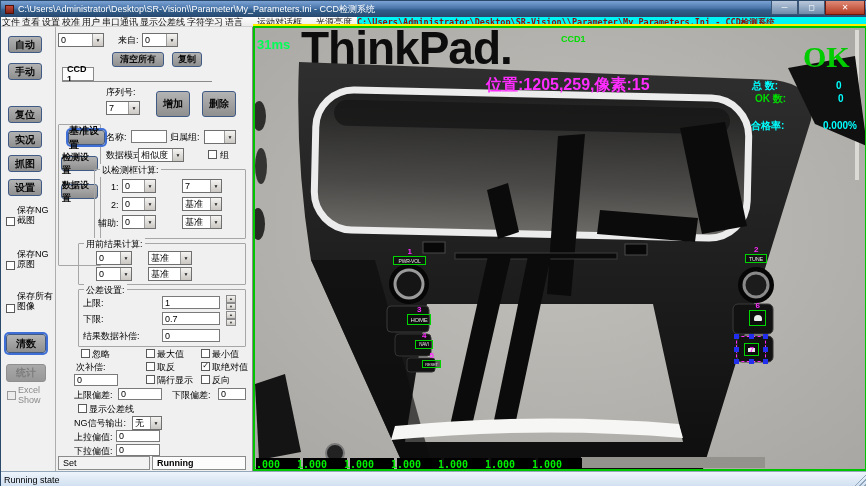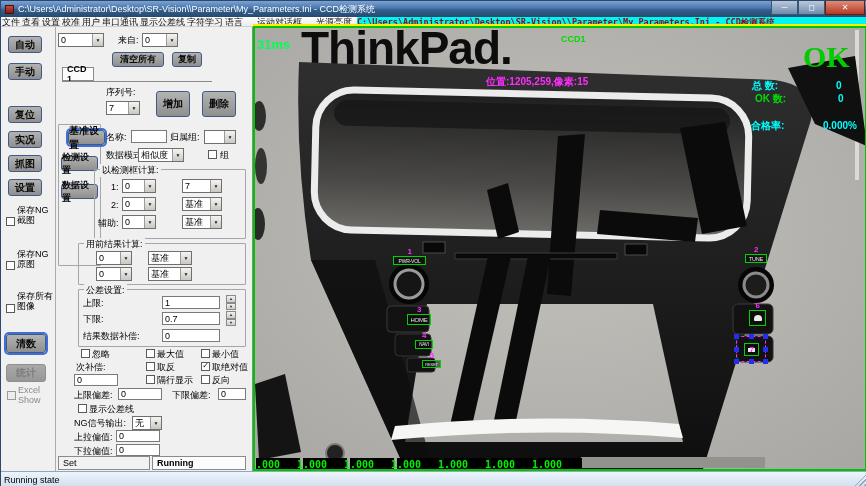--- a/index.html
+++ b/index.html
@@ -311,21 +311,21 @@
       <polygon points="273,228 296,228 259,402 237,402" fill="#0b0b0b"></polygon>
       <polygon points="0,356 30,346 46,424 4,432" fill="#141414"></polygon>
       <path d="M140,398 Q285,384 424,396 L428,410 Q285,398 136,412 Z" fill="#f6f6f4"></path>
       <circle cx="80" cy="425" r="9" fill="#222222" stroke="#7a7a7a" stroke-width="2"></circle>
       <rect x="326" y="429" width="184" height="11" fill="#94928d"></rect>
     </svg>
 
     <span class="ovl" style="left:2px;top:10px;font-size:13px;color:#00ff55">31ms</span>
     <span class="ovl" style="left:306px;top:7px;font-size:9px;color:#00dd00">CCD1</span>
     <span class="ovl" style="left:548px;top:14px;font-size:30px;color:#00cc00;font-family:'Liberation Serif',serif;">OK</span>
-    <span class="ovl" style="left:231px;top:49px;font-size:10px;color:#ff2cff">位置:1205,259,像素:15</span>
+    <span class="ovl" style="left:231px;top:49px;font-size:16px;color:#ff2cff">位置:1205,259,像素:15</span>
     <span class="ovl" style="left:497px;top:53px;font-size:10px;color:#00ffff">总 数:</span>
     <span class="ovl" style="left:581px;top:53px;font-size:10px;color:#00ffff">0</span>
     <span class="ovl" style="left:500px;top:66px;font-size:10px;color:#00dd00">OK 数:</span>
     <span class="ovl" style="left:583px;top:66px;font-size:10px;color:#00ffff">0</span>
     <span class="ovl" style="left:496px;top:93px;font-size:10px;color:#00ffff">合格率:</span>
     <span class="ovl" style="left:568px;top:93px;font-size:10px;color:#00ffff">0.000%</span>
 
     <div class="dbox" style="left:138px;top:228px;width:33px;height:9px;font-size:5px">
       <span class="dnum">1</span>
       <span>PWR-VOL</span>

